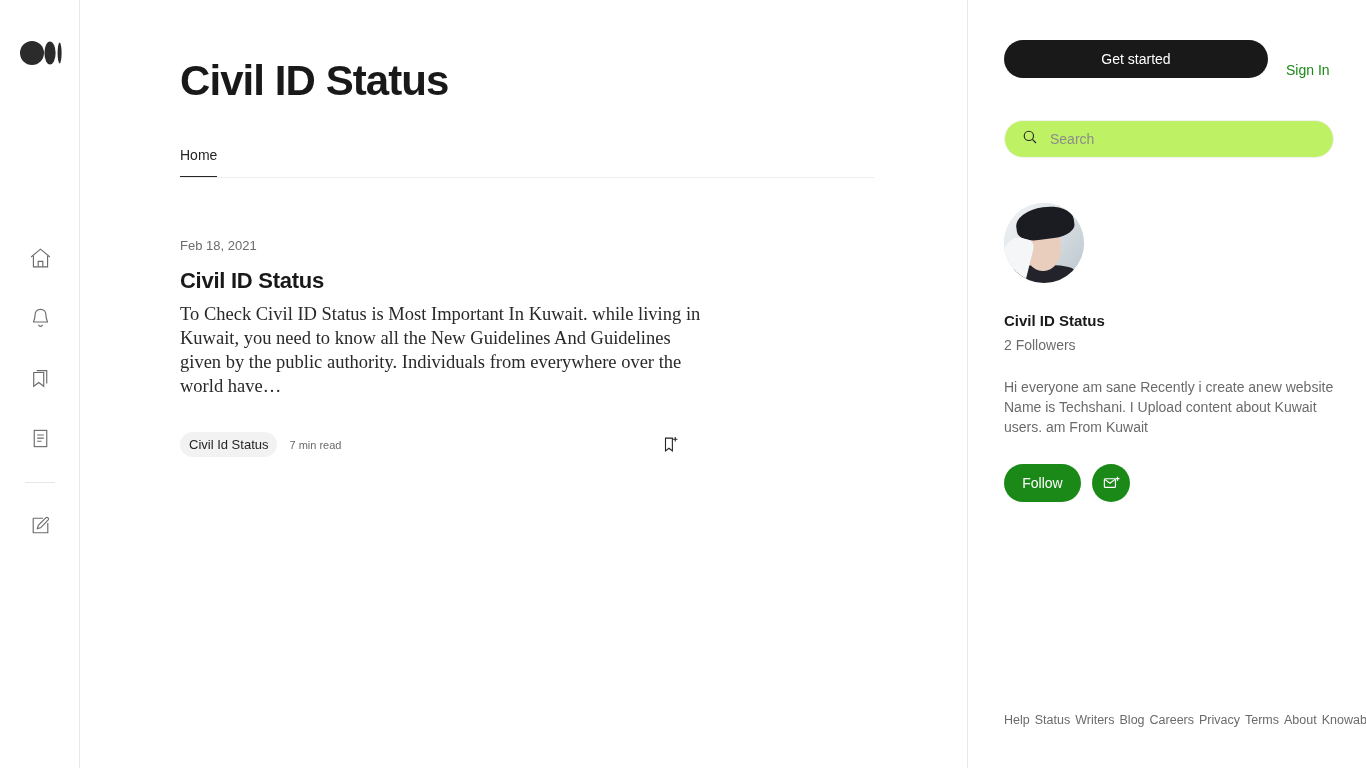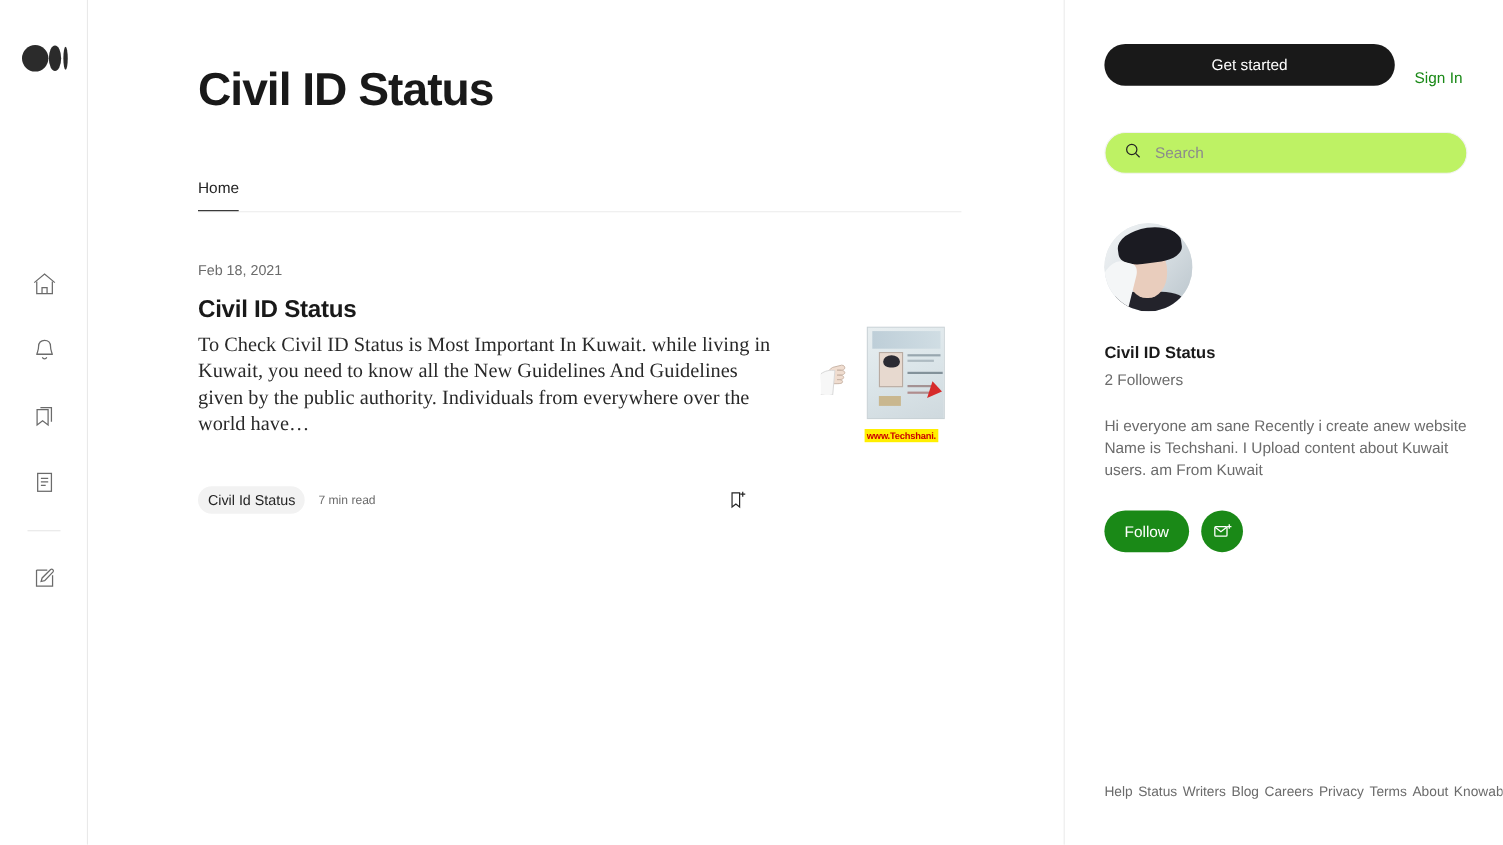--- a/index.html
+++ b/index.html
@@ -58,21 +58,20 @@
   .tab {
     display: inline-block;
     font-size: 14px; color: #6b6b6b;
     padding-bottom: 13px;
     border-bottom: 1px solid transparent;
     cursor: pointer;
   }
   .tab.active {
     color: #242424;
     border-bottom: 1px solid #242424;
-    margin-top: 16px;
   }
 
   
   .article {
     position: absolute; left: 100px; top: 238px;
     width: 694px;
   }
   .article-date {
     font-size: 13px; color: #6b6b6b; letter-spacing: 0;
     margin-bottom: 14px;
@@ -326,43 +325,20 @@
     <div class="article">
 
       <div class="article-date">Feb 18, 2021</div>
 
       <div class="article-body-wrap">
         <div class="article-text">
           <div class="article-title">Civil ID Status</div>
           <div class="article-excerpt">To Check Civil ID Status is Most Important In Kuwait. while living in Kuwait, you need to know all the New Guidelines And Guidelines given by the public authority. Individuals from everywhere over the world have…</div>
         </div>
 
-        <div class="article-thumb">
-
-          <svg class="thumb-hand" viewBox="0 0 38 40">
-            <path d="M4 30c0-7 2-12 7-15l8-2c2 0 3 1 3 2.4 0 1.4-1.4 2.1-3 2.1h-4c4 0 7 .4 7 2.3s-3 2.2-7 2.2c4 0 6 .4 6 2.1s-2.6 2-6 2c3 0 5 .3 5 1.9s-2.4 1.8-5 1.8H8z" fill="#f0ddd0" stroke="#c8b4a6" stroke-width="0.9"></path>
-            <path d="M0 21c4-3 9-4 13-3l-2 22c-4 1-9 1-13-1z" fill="#f7f7f7" stroke="#d8d8d8" stroke-width="0.9"></path>
-          </svg>
-
-          <div class="thumb-card">
-            <div class="thumb-card-hdr"></div>
-            <div class="thumb-card-photo">
-              <div class="thumb-card-head"></div>
-            </div>
-            <div class="thumb-card-line" style="left:36px; top:24px; width:30px; background:#7a8c96;"></div>
-            <div class="thumb-card-line" style="left:36px; top:29px; width:24px; background:#9aa8b0;"></div>
-            <div class="thumb-card-line" style="left:36px; top:40px; width:32px; background:#5e6f79;"></div>
-            <div class="thumb-card-line" style="left:36px; top:52px; width:26px; background:#8e6f6f;"></div>
-            <div class="thumb-card-line" style="left:36px; top:58px; width:20px; background:#a06a6a;"></div>
-            <div class="thumb-card-line" style="left:10px; top:62px; width:20px; height:9px; background:#c8b285; opacity:.9;"></div>
-            <div class="thumb-arrow"></div>
-          </div>
-
-          <div class="thumb-url">www.Techshani.</div>
-        </div>
       </div>
 
       <div class="article-footer">
         <div class="footer-left">
           <span class="tag-chip">Civil Id Status</span>
           <span class="read-time">7 min read</span>
         </div>
         <span class="bookmark-btn">
           <svg width="22" height="22" viewBox="0 0 24 24" fill="none" stroke="#242424" stroke-width="1.2">
             <path d="M6 4.5h7.5v14l-3.7-3-3.8 3z"></path>

